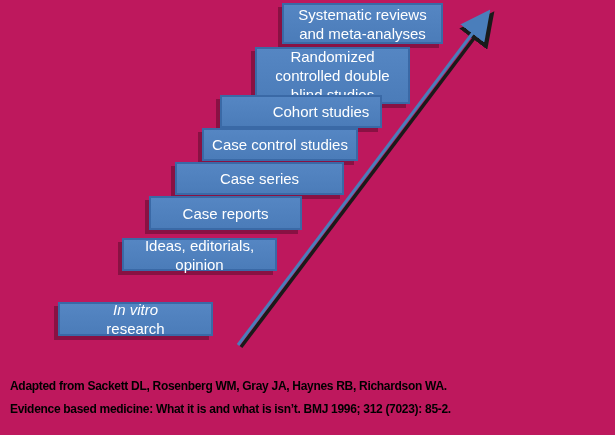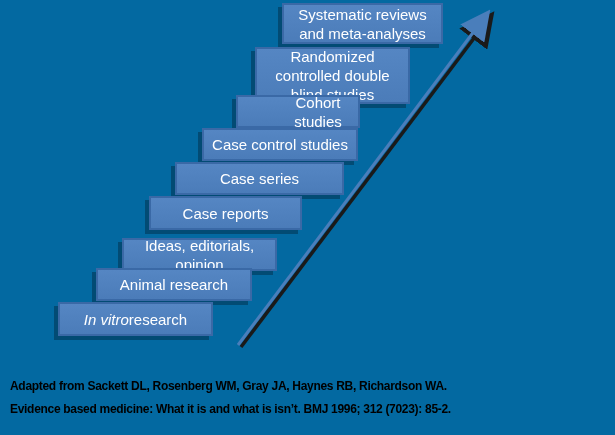--- a/index.html
+++ b/index.html
@@ -1,19 +1,19 @@
 <!DOCTYPE html>
 <html><head>
 <meta charset="utf-8">
 <style>
   html,body{margin:0;padding:0;}
   .canvas{
     position:relative;
     width:615px;height:435px;
-    background:#0369a1;
+    background:#be185d;
     overflow:hidden;
     font-family:"Liberation Sans", sans-serif;
   }
   .step-box{
     position:absolute;
     box-sizing:border-box;
     background:linear-gradient(180deg,#5586c3 0%,#4b7cb9 100%);
     border:2px solid #3a69a6;
     box-shadow:-4px 4px 0 rgba(0,0,0,0.28);
     color:#ffffff;
@@ -54,33 +54,32 @@
       </marker>
     </defs>
     <line x1="241" y1="347" x2="487" y2="21" stroke="#1a1a1a" stroke-width="3.5" marker-end="url(#head-dark)"></line>
     <line x1="238" y1="345" x2="484" y2="18" stroke="#4a7ebb" stroke-width="3" marker-end="url(#head-blue)"></line>
   </svg>
 
   <div class="step-box" style="left:282px;top:3px;width:161px;height:41px;">Systematic reviews and meta-analyses</div>
 
   <div class="step-box" style="left:255px;top:47px;width:155px;height:57px;">Randomized controlled double blind studies</div>
 
-  <div class="step-box" style="left:236px;top:95px;width:124px;height:33px;padding-left:44px;">Cohort studies</div>
+  <div class="step-box" style="left:220px;top:95px;width:162px;height:33px;padding-left:44px;">Cohort studies</div>
 
   <div class="step-box" style="left:202px;top:128px;width:156px;height:33px;">Case control studies</div>
 
   <div class="step-box" style="left:175px;top:162px;width:169px;height:33px;">Case series</div>
 
   <div class="step-box" style="left:149px;top:196px;width:153px;height:34px;">Case reports</div>
 
   <div class="step-box" style="left:122px;top:238px;width:155px;height:33px;">Ideas, editorials, opinion</div>
 
-  <div class="step-box" style="left:96px;top:268px;width:156px;height:33px;">Animal research</div>
 
-  <div class="step-box" style="left:58px;top:302px;width:155px;height:34px;">
+  <div class="step-box" style="left:58px;top:302px;width:155px;height:34px;flex-direction:column;">
     <span class="em">In vitro</span>
       <span> research</span>
   </div>
 
   <div class="caption">
     <div>Adapted from Sackett DL, Rosenberg WM, Gray JA, Haynes RB, Richardson WA.</div>
     <div>Evidence based medicine: What it is and what is isn’t. BMJ 1996; 312 (7023): 85-2.</div>
   </div>
 
 </div>

